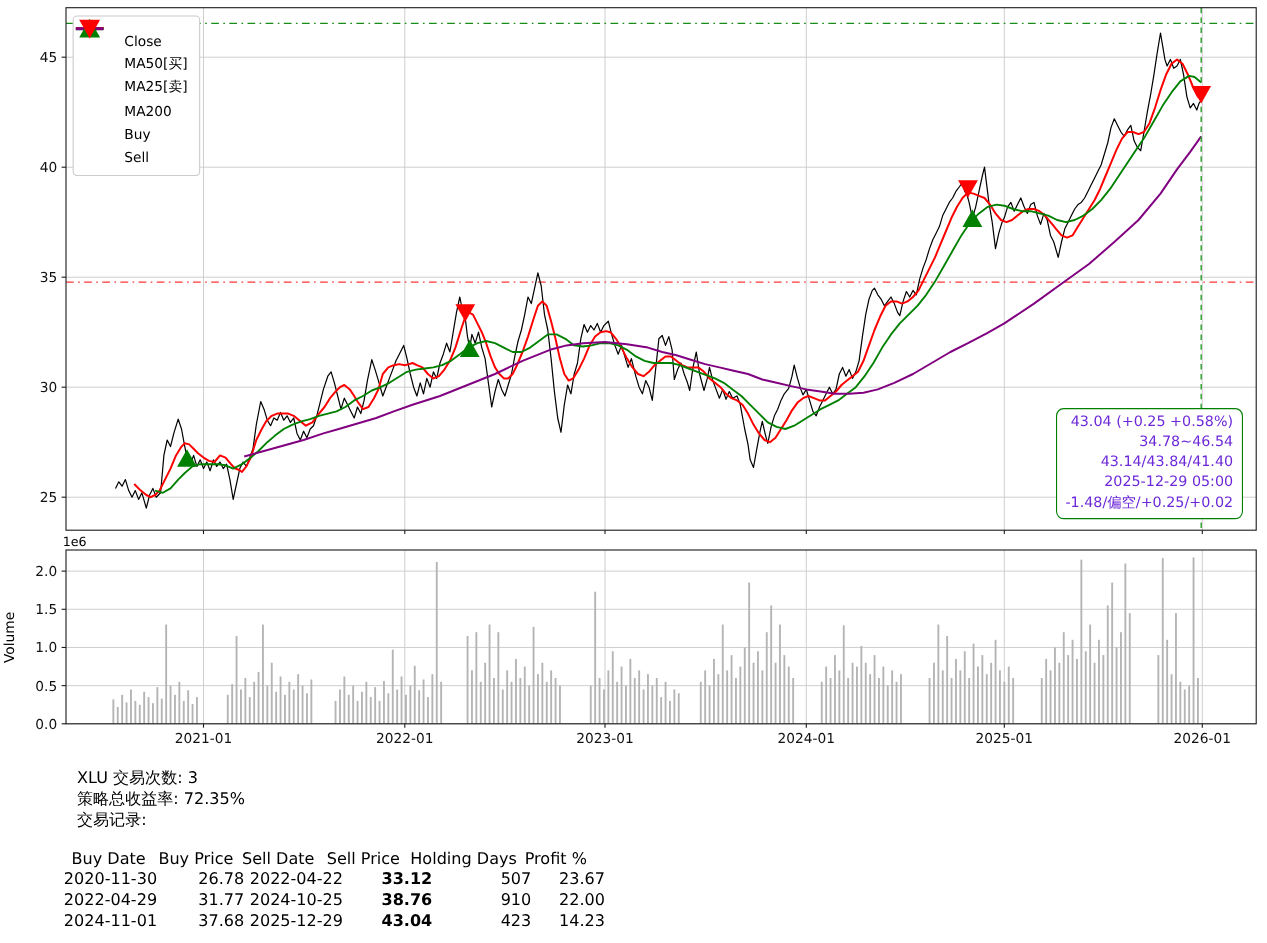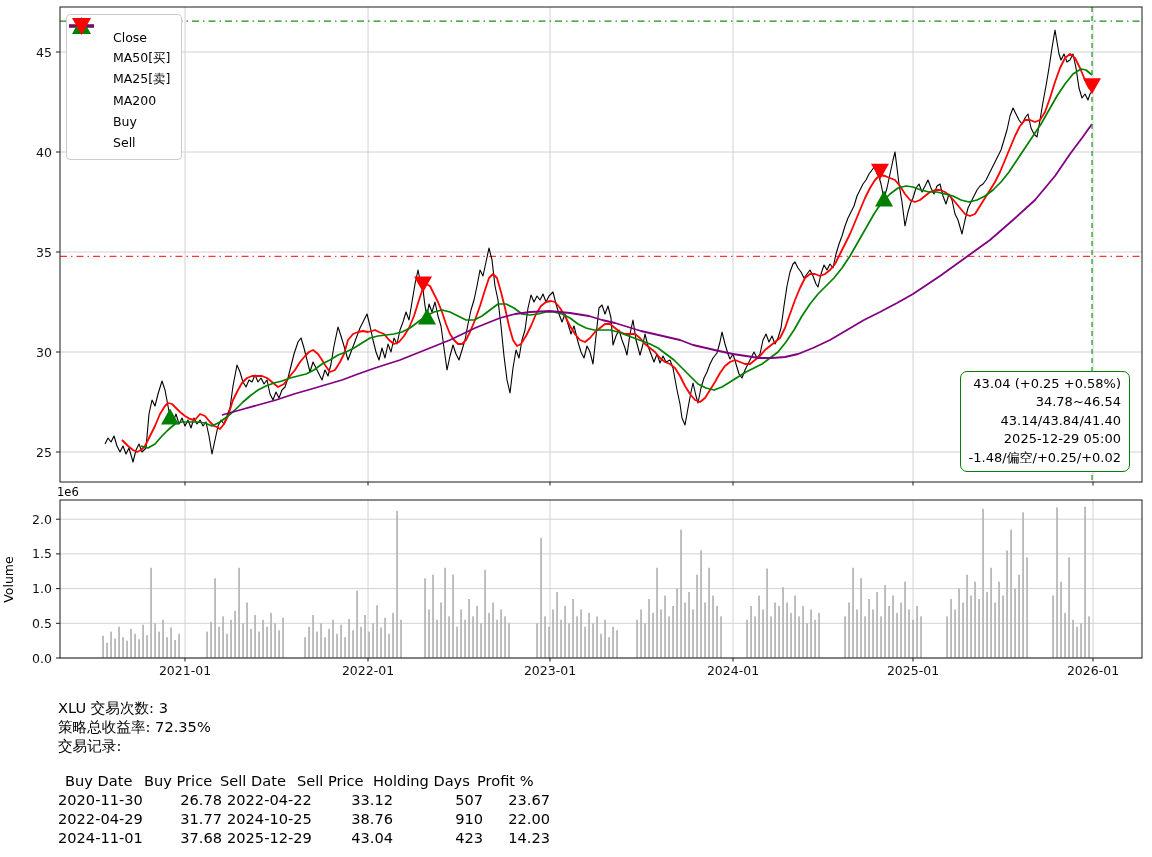--- a/index.html
+++ b/index.html
@@ -11,26 +11,26 @@
   .lg-row{display:flex;align-items:center;height:21px;}
   .lg-glyph{width:30px;height:20px;display:flex;align-items:center;justify-content:flex-start;margin-right:8px;}
   .lg-label{font-size:12.5px;white-space:nowrap;}
   .ann{position:absolute;right:22px;top:371px;border:1.5px solid #008000;border-radius:7px;
        background:#fff;padding:3px 8px 4px 8px;text-align:right;z-index:6;}
   .ann div{font-size:13px;line-height:18.4px;white-space:nowrap;}
   .vol-label{position:absolute;left:-27px;top:572px;transform:rotate(-90deg);transform-origin:center;
              font-size:12.5px;width:70px;text-align:center;}
   .exp-label{position:absolute;left:57px;top:485px;font-size:11.5px;}
   .stats{position:absolute;left:58px;top:698px;font-size:14.6px;line-height:19px;}
-  .stat-line{height:19px;white-space:pre;}
+  .stat-line{height:19px;white-space:pre;margin-left:12px;}
   .trow{position:relative;height:19px;width:600px;}
   .trow span{position:absolute;top:16px;white-space:pre;}
   .h0{left:7px;} .h1{left:86px;} .h2{left:162px;} .h3{left:239px;} .h4{left:315px;} .h5{left:419px;}
   .c0{left:0;} .c1{left:90px;width:74px;text-align:right;} .c2{left:169px;}
-  .c3{left:260px;width:75px;text-align:right;} .c4{left:350px;width:75px;text-align:right;}
+  .c3{left:260px;width:75px;text-align:right;font-weight:bold;} .c4{left:350px;width:75px;text-align:right;}
   .c5{left:420px;width:72px;text-align:right;}
 </style>
 </head>
 <body>
 
 <div class="stage">
 
   <svg id="plot" width="1152" height="695">
       <line x1="60" x2="1142" y1="452" y2="452" stroke="#cdcdcd" stroke-width="0.9"></line>
       <line x1="60" x2="1142" y1="352" y2="352" stroke="#cdcdcd" stroke-width="0.9"></line>
@@ -353,21 +353,21 @@
     <div class="lg-row">
       <span class="lg-glyph">
           <svg width="30" height="22">
             <path d="M 5 3 L 24 3 L 14.5 20 Z" fill="#ff0000"></path>
           </svg>
         </span>
       <span class="lg-label">Sell</span>
     </div>
   </div>
 
-  <div class="ann" id="annBox" style="color: #000000; border-color: rgb(0, 128, 0);">
+  <div class="ann" id="annBox" style="color: #6d28d9; border-color: rgb(0, 128, 0);">
     <div>43.04 (+0.25 +0.58%)</div>
     <div>34.78~46.54</div>
     <div>43.14/43.84/41.40</div>
     <div>2025-12-29 05:00</div>
     <div>-1.48/偏空/+0.25/+0.02</div>
   </div>
 
   <div class="vol-label">Volume</div>
   <div class="exp-label">1e6</div>
 

